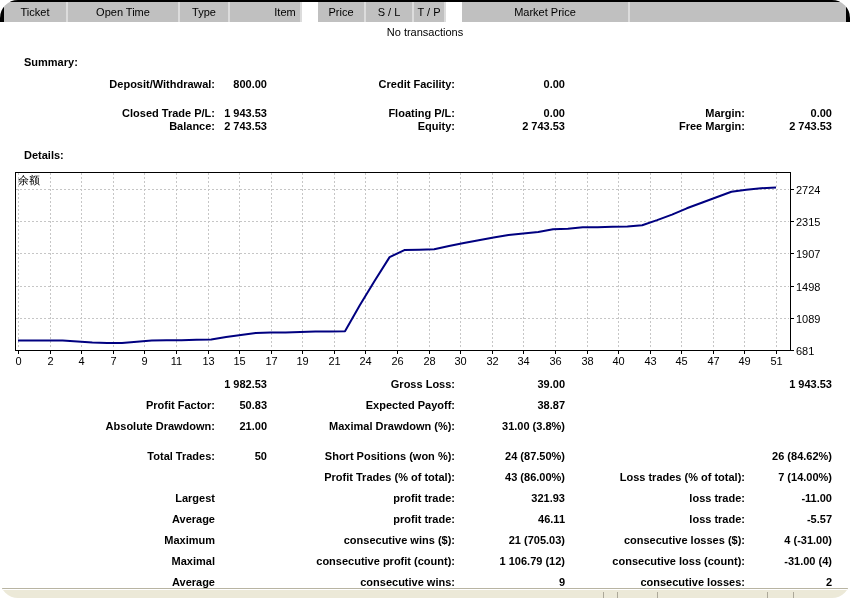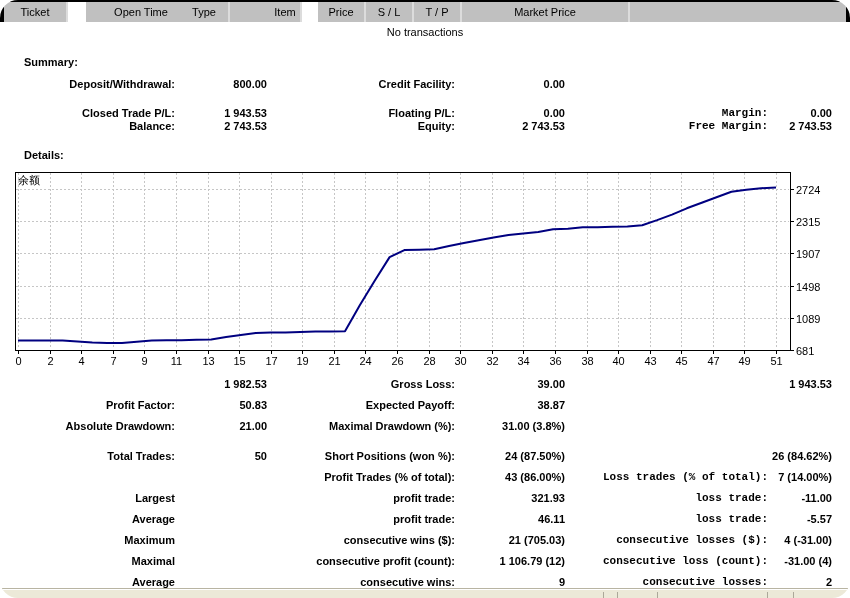--- a/index.html
+++ b/index.html
@@ -8,43 +8,43 @@
 
   
   .txn-header{position:absolute;left:0;top:0;width:850px;height:24px;}
   .top-line{position:absolute;left:0;top:0;width:850px;height:2px;background:#000;}
   .edge{position:absolute;top:0;width:4px;height:22px;background:#000;}
   .edge.left{left:0;} .edge.right{right:0;}
   .hcell{position:absolute;top:2px;height:20px;line-height:20px;text-align:center;
          background:#c0c0c0;border-right:2px solid #dcdcdc;box-sizing:border-box;
          overflow:hidden;white-space:nowrap;}
   .hcell:nth-child(1){left:4px;width:64px;}
-  .hcell:nth-child(2){left:68px;width:112px;margin-left:18px;}
+  .hcell:nth-child(2){left:68px;width:112px;}
   .hcell:nth-child(3){left:180px;width:50px;}
   .hcell:nth-child(4){left:230px;width:40px;padding-left:40px;}
   .hcell:nth-child(5){left:270px;width:32px;}
   .hcell:nth-child(6){left:318px;width:48px;}
   .hcell:nth-child(7){left:366px;width:48px;}
-  .hcell:nth-child(8){left:414px;width:48px;}
+  .hcell:nth-child(8){left:414px;width:32px;}
   .hcell:nth-child(9){left:462px;width:168px;}
   .hcell:nth-child(10){left:630px;width:216px;border-right:none;}
 
   .no-txn{position:absolute;left:0;top:26px;width:850px;text-align:center;}
 
   .heading{position:absolute;left:24px;font-weight:bold;white-space:nowrap;}
   #summary-heading{top:56px;}
   #details-heading{top:149px;}
 
   
   .srow{position:absolute;left:0;width:850px;height:14px;}
   .srow span{position:absolute;top:0;height:14px;line-height:14px;text-align:right;
              font-weight:bold;white-space:nowrap;}
-  .l1{left:0;width:175px;}   .v1{left:179px;width:88px;}
+  .l1{left:0;width:175px;padding-left:40px;}   .v1{left:179px;width:88px;}
   .l2{left:275px;width:180px;} .v2{left:459px;width:106px;}
-  .l3{left:588px;width:180px;font-family:Liberation Mono, monospace;} .v3{left:749px;width:83px;}
+  .l3{left:565px;width:180px;} .v3{left:749px;width:83px;}
 
   
   .chart-wrap{position:absolute;left:0;top:165px;width:850px;height:205px;}
   .chart-wrap svg{display:block;}
   .chart-wrap text{font-family:"Liberation Sans",sans-serif;font-size:11px;fill:#000;}
 
   
   .bottom-bar{position:absolute;left:0;top:588px;width:850px;height:10px;
               background:#ece9d8;border-top:1px solid #b8b4a2;box-sizing:border-box;}
   .bottom-bar .hl{position:absolute;left:0;top:0;width:100%;height:1px;background:#ffffff;}

